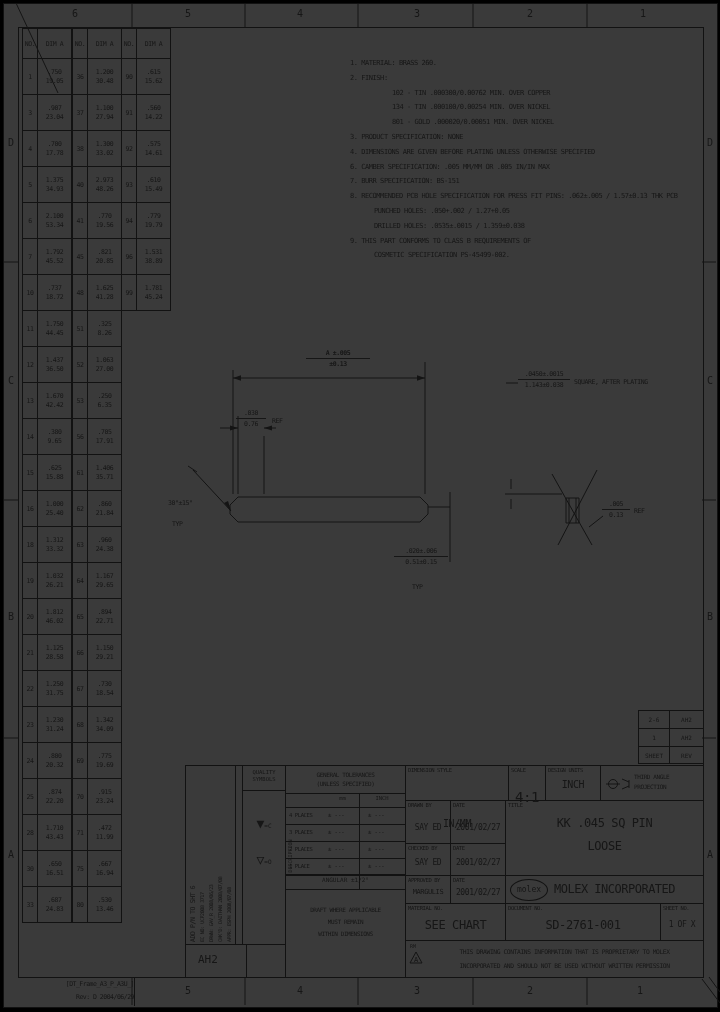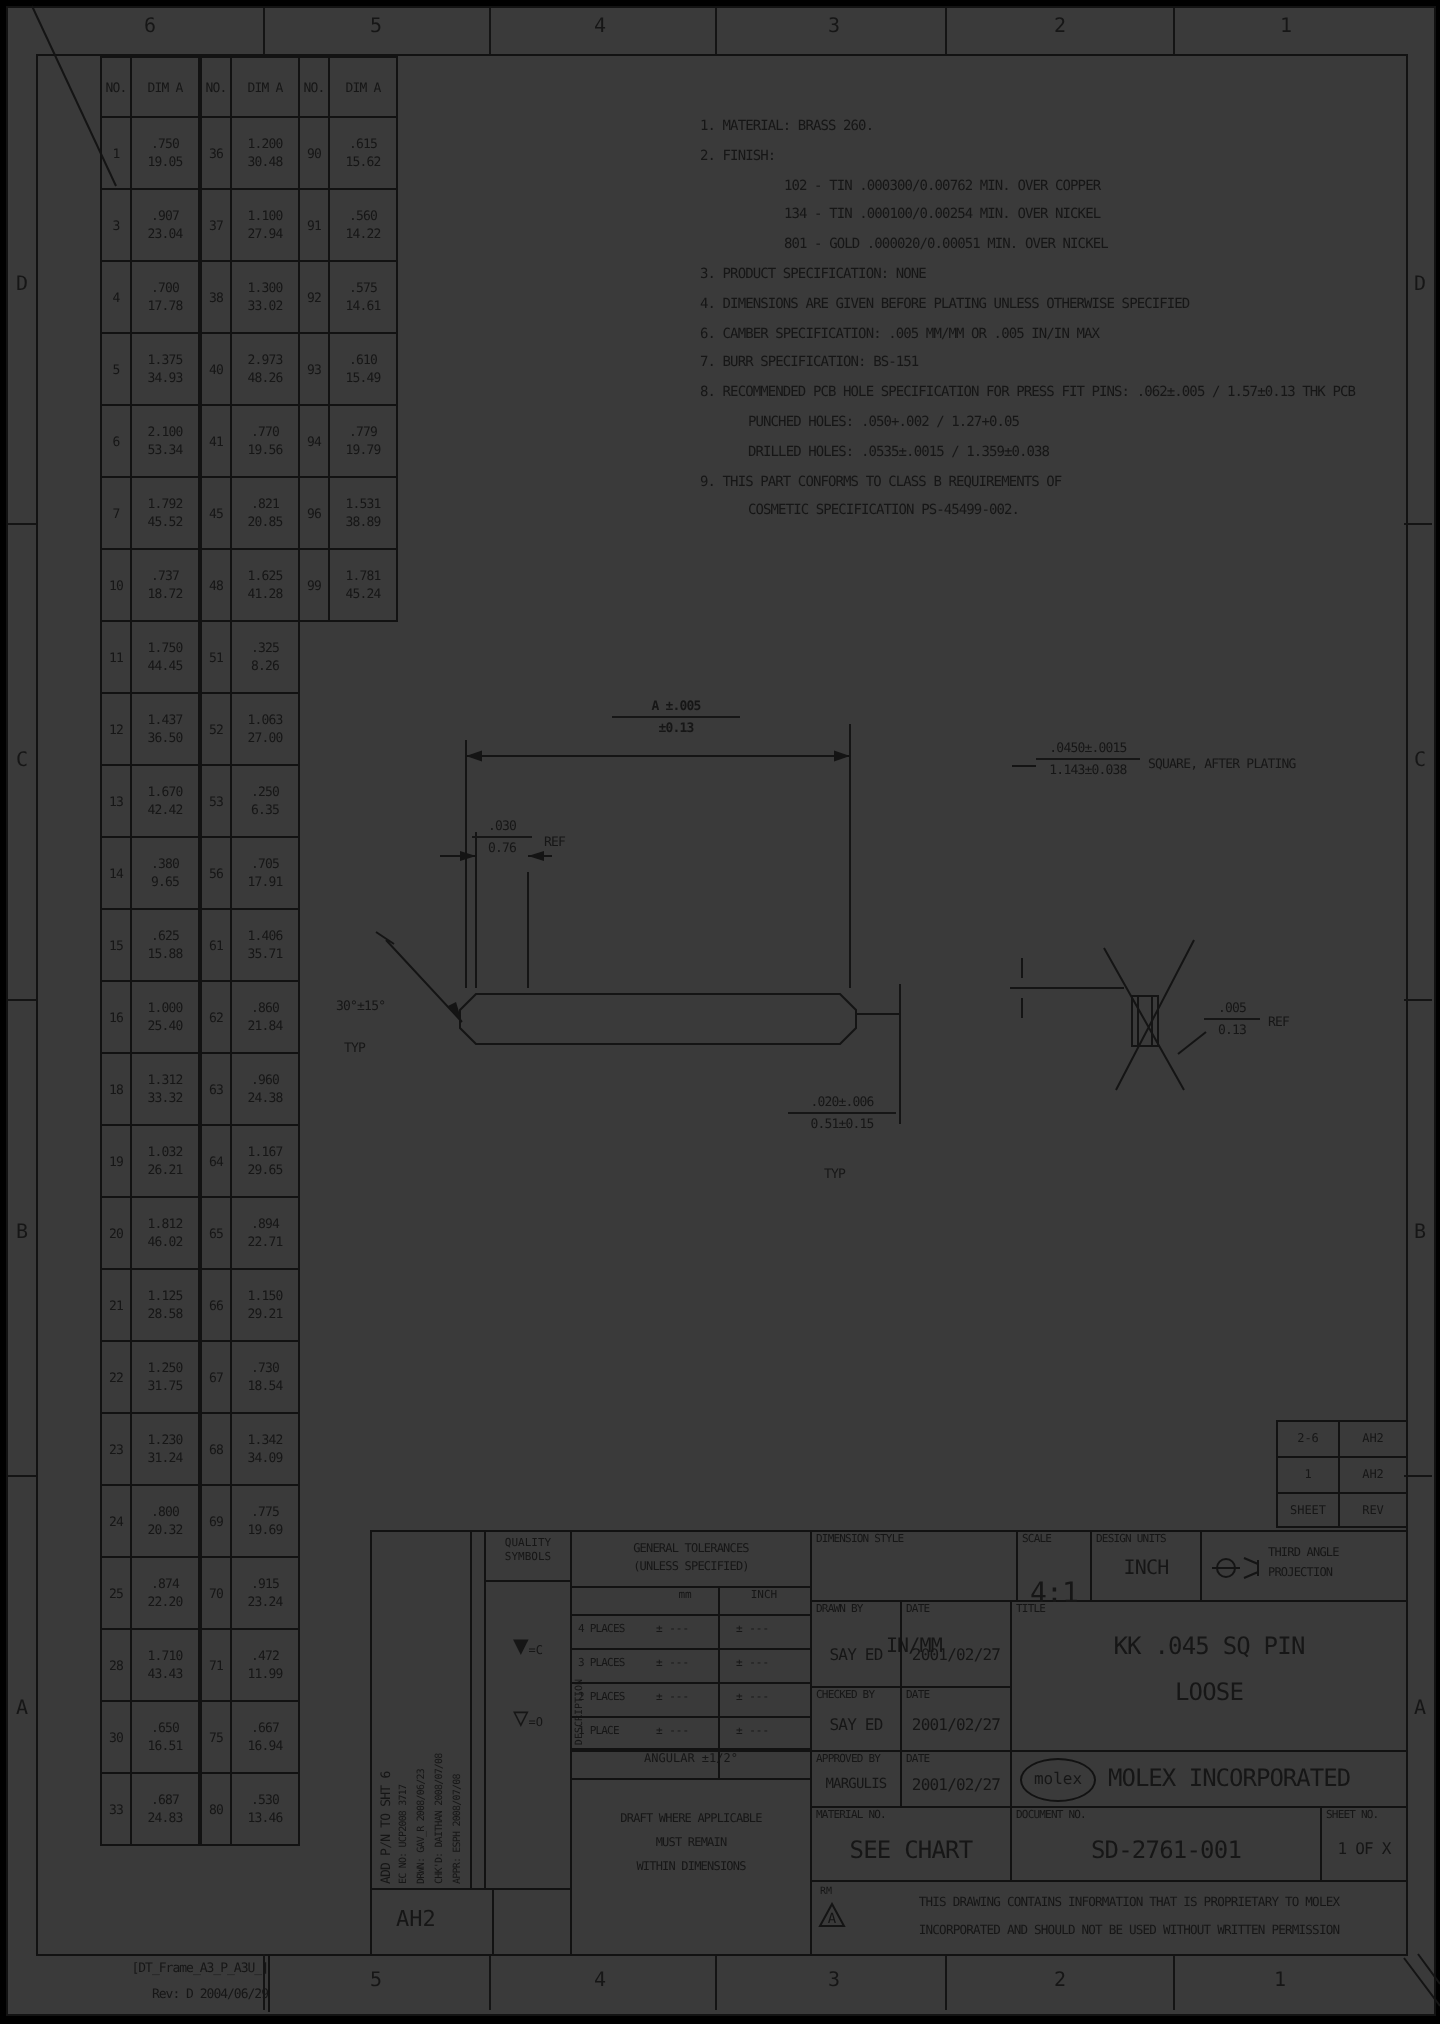--- a/index.html
+++ b/index.html
@@ -11,21 +11,21 @@
   .page{position:relative;width:720px;height:1012px;background:#000;overflow:hidden;
         font-family:"DejaVu Sans Mono","Liberation Mono",monospace;color:var(--ink);}
   .sheet-bg{position:absolute;left:3px;top:3px;width:713px;height:1003px;background:var(--bg);border:1px solid var(--line);}
   .inner-frame{position:absolute;left:18px;top:27px;width:684px;height:949px;border:1px solid var(--line);}
   .overlay{position:absolute;left:0;top:0;pointer-events:none;}
   .zone{position:absolute;width:20px;text-align:center;font-size:10px;line-height:12px;}
   .zoneL{position:absolute;width:14px;text-align:center;font-size:10px;line-height:12px;}
 
   
   .dimtab{position:absolute;top:28px;}
-  .dimtab-t{border-collapse:collapse;table-layout:fixed;width:47px;margin-left:28px;}
+  .dimtab-t{border-collapse:collapse;table-layout:fixed;width:47px;}
   .dimtab-t td{border:1px solid var(--line);padding:0;font-size:6.5px;text-align:center;vertical-align:middle;line-height:8px;letter-spacing:-0.4px;}
   .dimtab-t tr{height:36px;}
   .dimtab-t tr.head{height:30px;}
   .dimtab-t td.no{width:14px;}
   .dimtab-t td.dim{width:33px;}
   .dimtab-t td.dim div{line-height:9px;}
 
   
   .notes{position:absolute;left:350px;top:56px;width:345px;font-size:7px;letter-spacing:-0.45px;}
   .note-line{line-height:14.8px;white-space:nowrap;}

